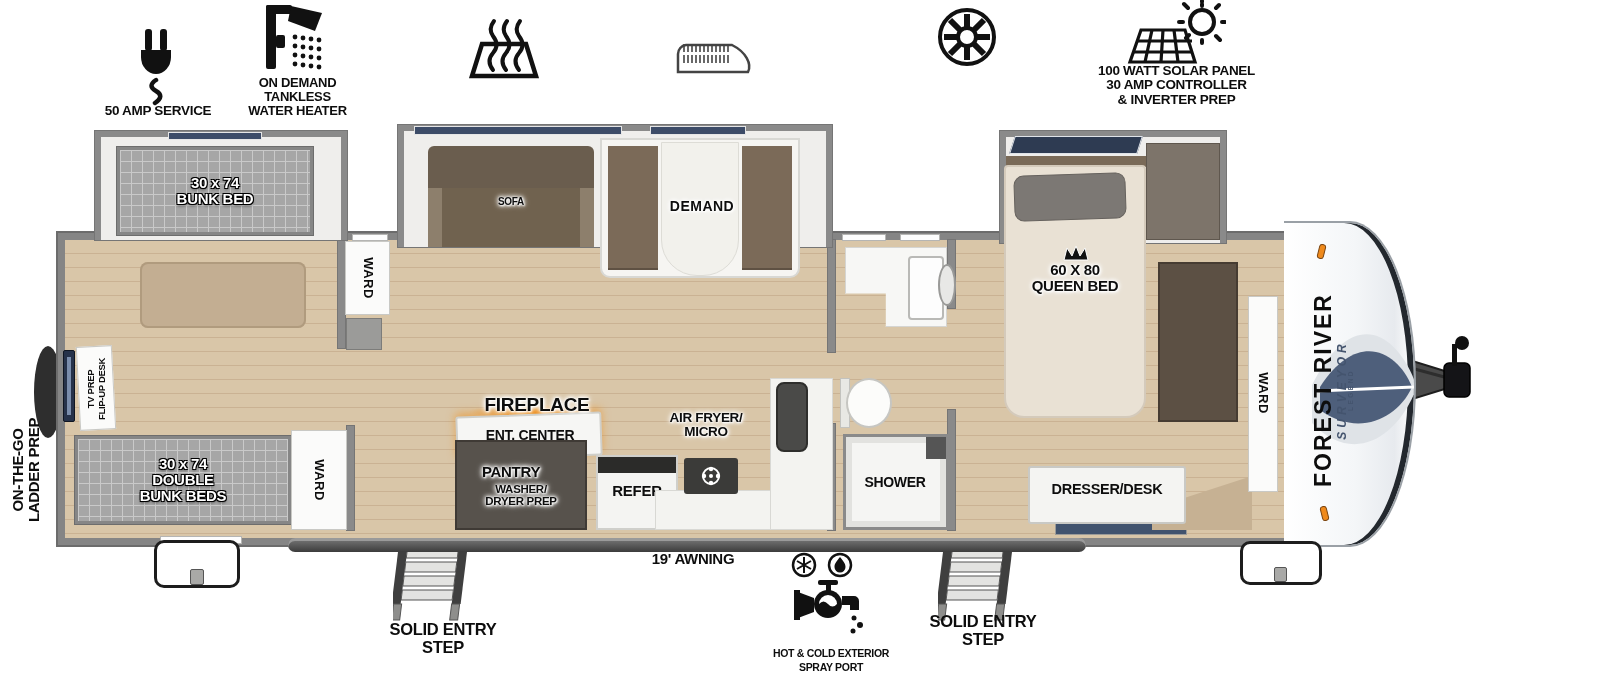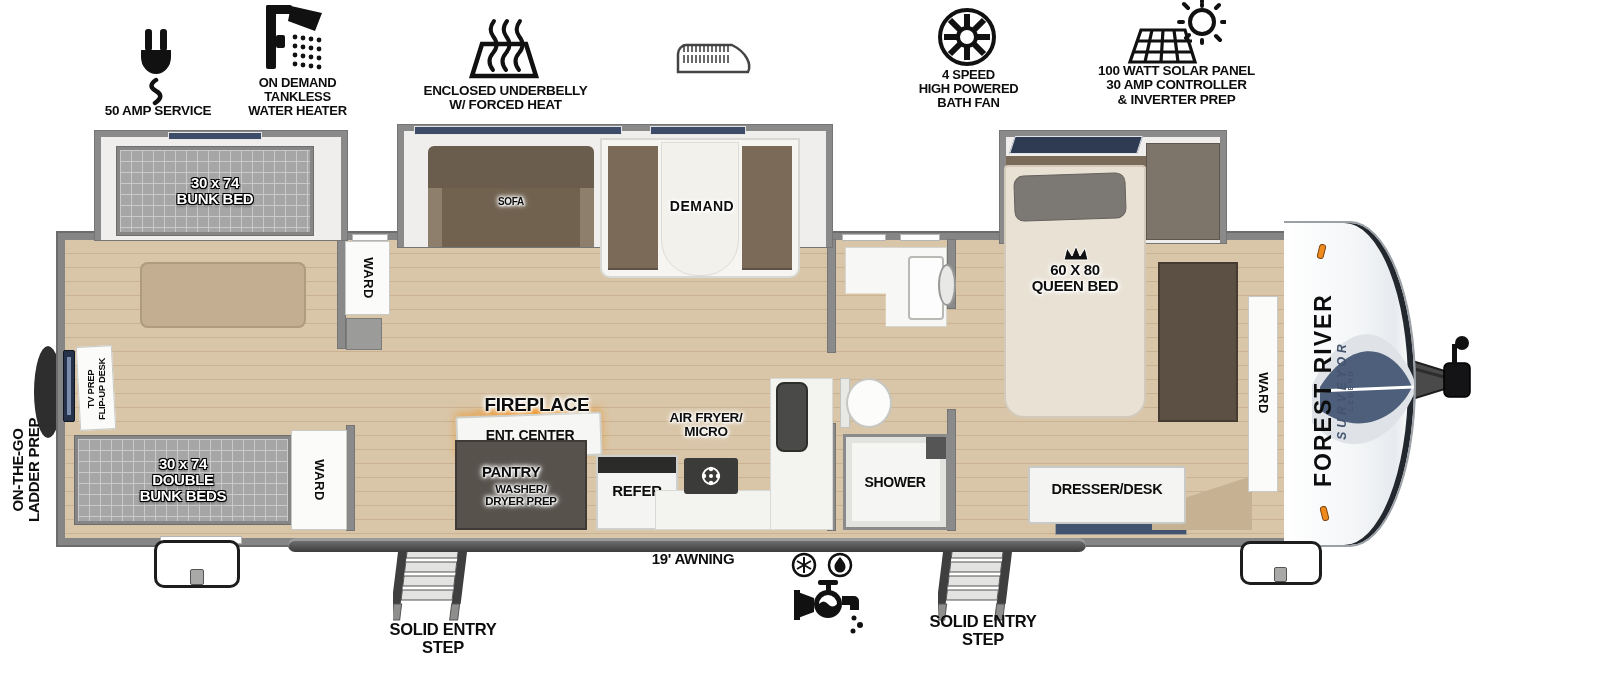--- a/index.html
+++ b/index.html
@@ -59,42 +59,37 @@
   <div class="abs lb" style="left:225px;top:76px;width:145px;font-size:13px">ON DEMAND
 TANKLESS
 WATER HEATER</div>
 
   <svg class="abs" style="left:462px;top:12px" width="84" height="72" viewBox="0 0 84 72">
     <polygon points="20,32 64,32 74,64 10,64" fill="none" stroke="#111" stroke-width="4.5"></polygon>
     <path d="M31,58 q-7,-9 0,-17 q7,-8 0,-17 q-5,-7 1,-15" stroke="#111" stroke-width="4" fill="none" stroke-linecap="round"></path>
     <path d="M44,58 q-7,-9 0,-17 q7,-8 0,-17 q-5,-7 1,-15" stroke="#111" stroke-width="4" fill="none" stroke-linecap="round"></path>
     <path d="M57,58 q-7,-9 0,-17 q7,-8 0,-17 q-5,-7 1,-15" stroke="#111" stroke-width="4" fill="none" stroke-linecap="round"></path>
   </svg>
-  <div class="abs lb" style="left:413px;top:84px;width:185px;font-size:13.5px">ENCLOSED UNDERBELLY
-W/ FORCED HEAT</div>
 
   <svg class="abs" style="left:670px;top:36px" width="86" height="40" viewBox="0 0 86 40">
     <path d="M8,36 h70 c4,-8 -2,-20 -16,-27 h-46 a9,9 0 0 0 -8,9 z" fill="#fff" stroke="#444" stroke-width="2.5"></path>
     <g stroke="#444" stroke-width="1.6">
       <path d="M14,8 v8 M18,8 v8 M22,8 v8 M26,8 v8 M30,8 v8 M34,8 v8 M38,8 v8 M42,8 v8 M46,8 v8 M50,8 v8 M54,8 v8 M58,8 v8"></path>
       <path d="M14,19 v8 M18,19 v8 M22,19 v8 M26,19 v8 M30,19 v8 M34,19 v8 M38,19 v8 M42,19 v8 M46,19 v8 M50,19 v8 M54,19 v8 M58,19 v8"></path>
     </g>
   </svg>
 
   <svg class="abs" style="left:936px;top:6px" width="62" height="62" viewBox="0 0 62 62">
     <circle cx="31" cy="31" r="27" fill="none" stroke="#111" stroke-width="4"></circle>
     <circle cx="31" cy="31" r="9" fill="none" stroke="#111" stroke-width="4"></circle>
     <g stroke="#111" stroke-width="6">
       <path d="M31,22 V8 M31,40 V54 M22,31 H8 M40,31 H54"></path>
       <path d="M24.5,24.5 L14,14 M37.5,37.5 L48,48 M24.5,37.5 L14,48 M37.5,24.5 L48,14"></path>
     </g>
   </svg>
-  <div class="abs lb" style="left:896px;top:68px;width:145px;font-size:13px">4 SPEED
-HIGH POWERED
-BATH FAN</div>
 
   <svg class="abs" style="left:1126px;top:0px" width="100" height="68" viewBox="0 0 100 68">
     <circle cx="76" cy="22" r="12" fill="none" stroke="#111" stroke-width="4"></circle>
     <g stroke="#111" stroke-width="4" stroke-linecap="round">
       <path d="M76,2 v-1 M76,4 v2 M90,8 l3,-3 M96,22 h3 M90,36 l4,4 M62,8 l-4,-4 M57,22 h-4 M63,35 l-3,3 M76,40 v3"></path>
     </g>
     <g stroke="#111" stroke-width="3.2" fill="none">
       <polygon points="15,30 59,30 69,62 4,62"></polygon>
       <path d="M26,30 L19,62 M37,30 L35,62 M48,30 L52,62"></path>
       <path d="M12,41 h54 M8,52 h58"></path>
@@ -304,14 +299,16 @@
     <circle cx="38" cy="52" r="14" fill="#111"></circle>
     <circle cx="38" cy="52" r="9" fill="#fff"></circle>
     <path d="M29,52 q4.5,-5 9,0 q4.5,5 9,0 v9 h-18 z" fill="#111"></path>
     <polygon points="8,40 24,46 24,60 8,66" fill="#111"></polygon>
     <rect x="4" y="38" width="6" height="30" fill="#111"></rect>
     <path d="M52,44 h12 a5,5 0 0 1 5,5 v9 h-9 v-5 h-8 z" fill="#111"></path>
     <circle cx="64" cy="66" r="2.5" fill="#111"></circle>
     <circle cx="70" cy="73" r="3" fill="#111"></circle>
     <circle cx="63" cy="79" r="2.5" fill="#111"></circle>
   </svg>
+  <div class="abs lb" style="left:746px;top:646px;width:170px;font-size:10.5px;line-height:1.35;">HOT &amp; COLD EXTERIOR
+SPRAY PORT</div>
 
 </div>
 
 </body></html>

